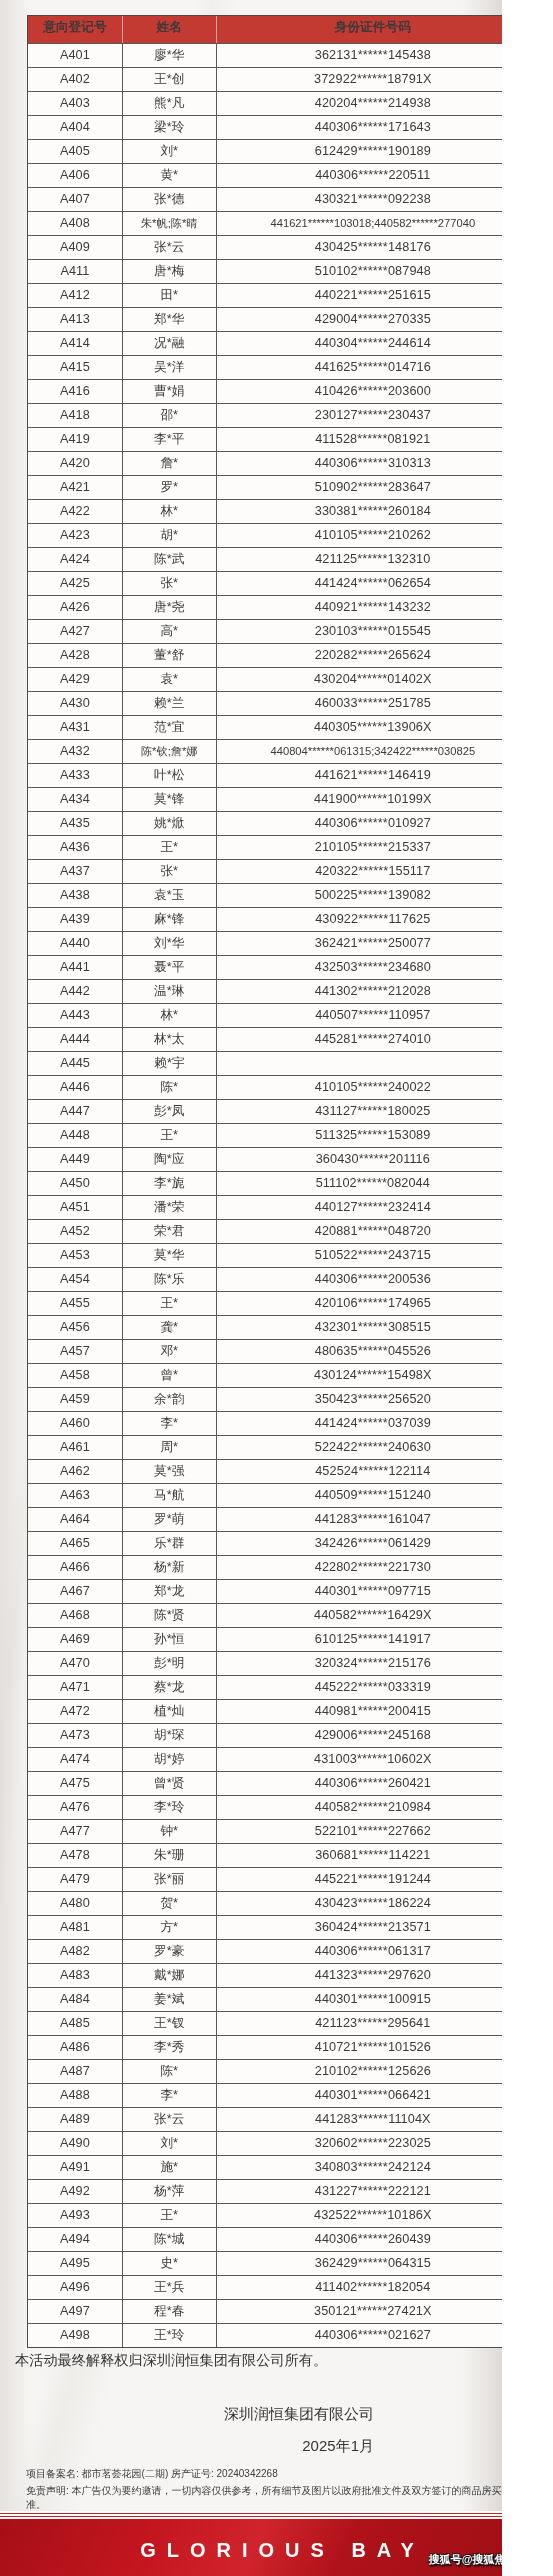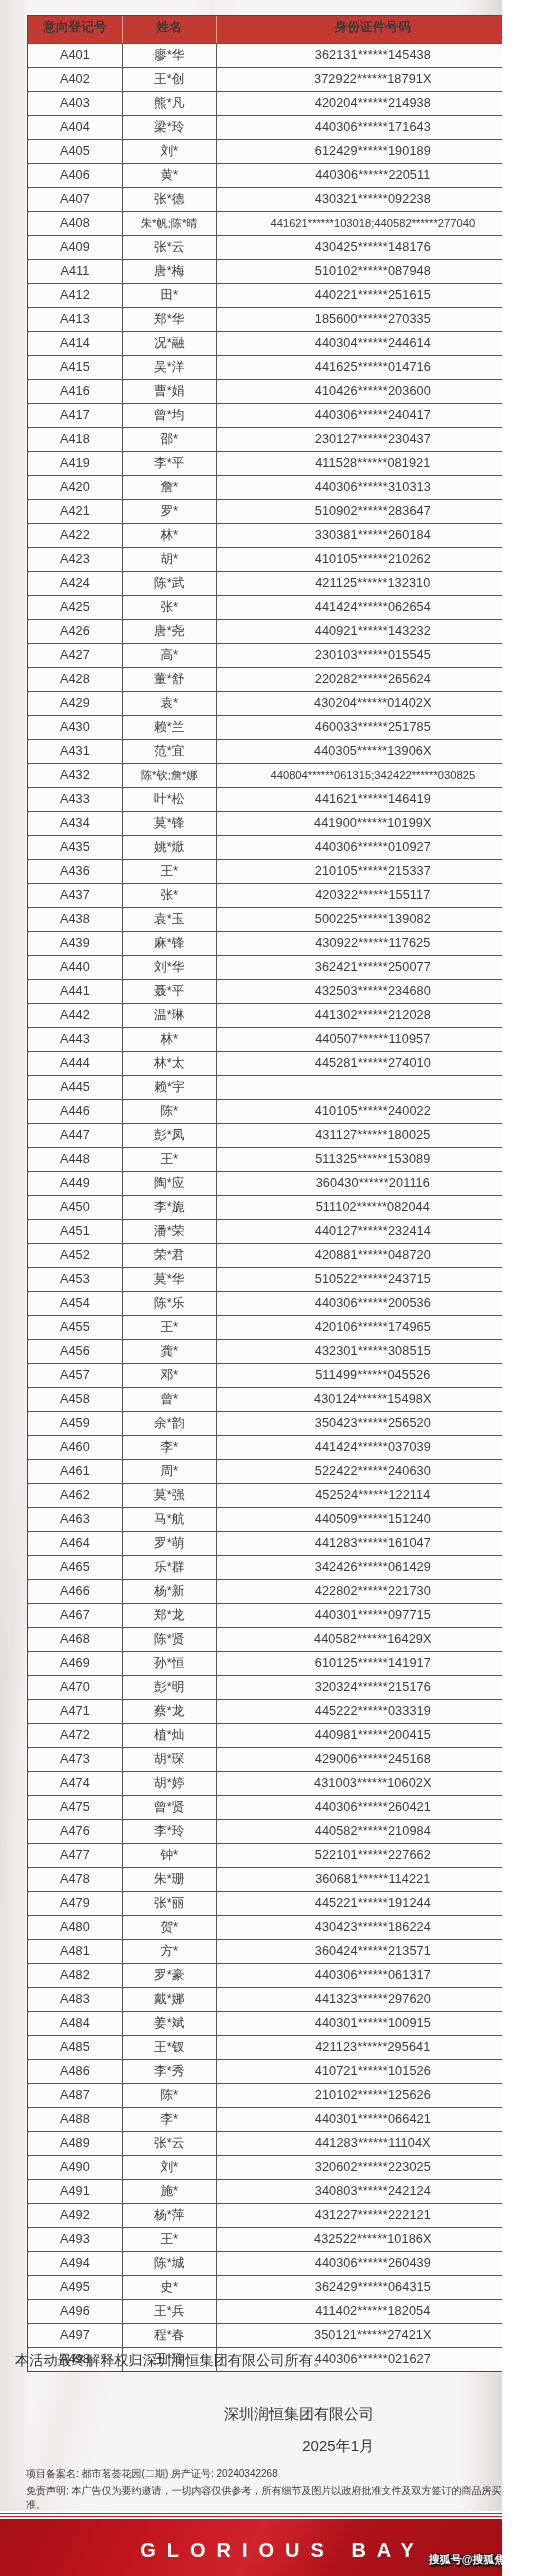--- a/index.html
+++ b/index.html
@@ -104,43 +104,38 @@
           <div class="cell c3">510102******087948</div>
         </div>
         <div class="trow">
           <div class="cell c1">A412</div>
           <div class="cell c2">田*</div>
           <div class="cell c3">440221******251615</div>
         </div>
         <div class="trow">
           <div class="cell c1">A413</div>
           <div class="cell c2">郑*华</div>
-          <div class="cell c3">185600******270335</div>
+          <div class="cell c3">429004******270335</div>
         </div>
         <div class="trow">
           <div class="cell c1">A414</div>
           <div class="cell c2">况*融</div>
           <div class="cell c3">440304******244614</div>
         </div>
         <div class="trow">
           <div class="cell c1">A415</div>
           <div class="cell c2">吴*洋</div>
           <div class="cell c3">441625******014716</div>
         </div>
         <div class="trow">
           <div class="cell c1">A416</div>
           <div class="cell c2">曹*娟</div>
           <div class="cell c3">410426******203600</div>
         </div>
         <div class="trow">
-          <div class="cell c1">A417</div>
-          <div class="cell c2">曾*均</div>
-          <div class="cell c3">440306******240417</div>
-        </div>
-        <div class="trow">
           <div class="cell c1">A418</div>
           <div class="cell c2">邵*</div>
           <div class="cell c3">230127******230437</div>
         </div>
         <div class="trow">
           <div class="cell c1">A419</div>
           <div class="cell c2">李*平</div>
           <div class="cell c3">411528******081921</div>
         </div>
         <div class="trow">
@@ -323,21 +318,21 @@
           <div class="cell c3">420106******174965</div>
         </div>
         <div class="trow">
           <div class="cell c1">A456</div>
           <div class="cell c2">龚*</div>
           <div class="cell c3">432301******308515</div>
         </div>
         <div class="trow">
           <div class="cell c1">A457</div>
           <div class="cell c2">邓*</div>
-          <div class="cell c3">511499******045526</div>
+          <div class="cell c3">480635******045526</div>
         </div>
         <div class="trow">
           <div class="cell c1">A458</div>
           <div class="cell c2">曾*</div>
           <div class="cell c3">430124******15498X</div>
         </div>
         <div class="trow">
           <div class="cell c1">A459</div>
           <div class="cell c2">余*韵</div>
           <div class="cell c3">350423******256520</div>

